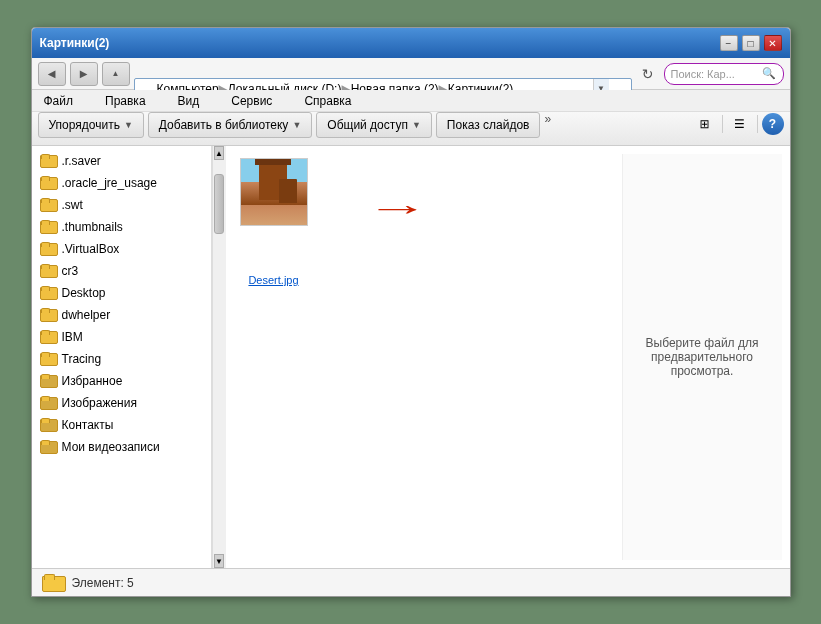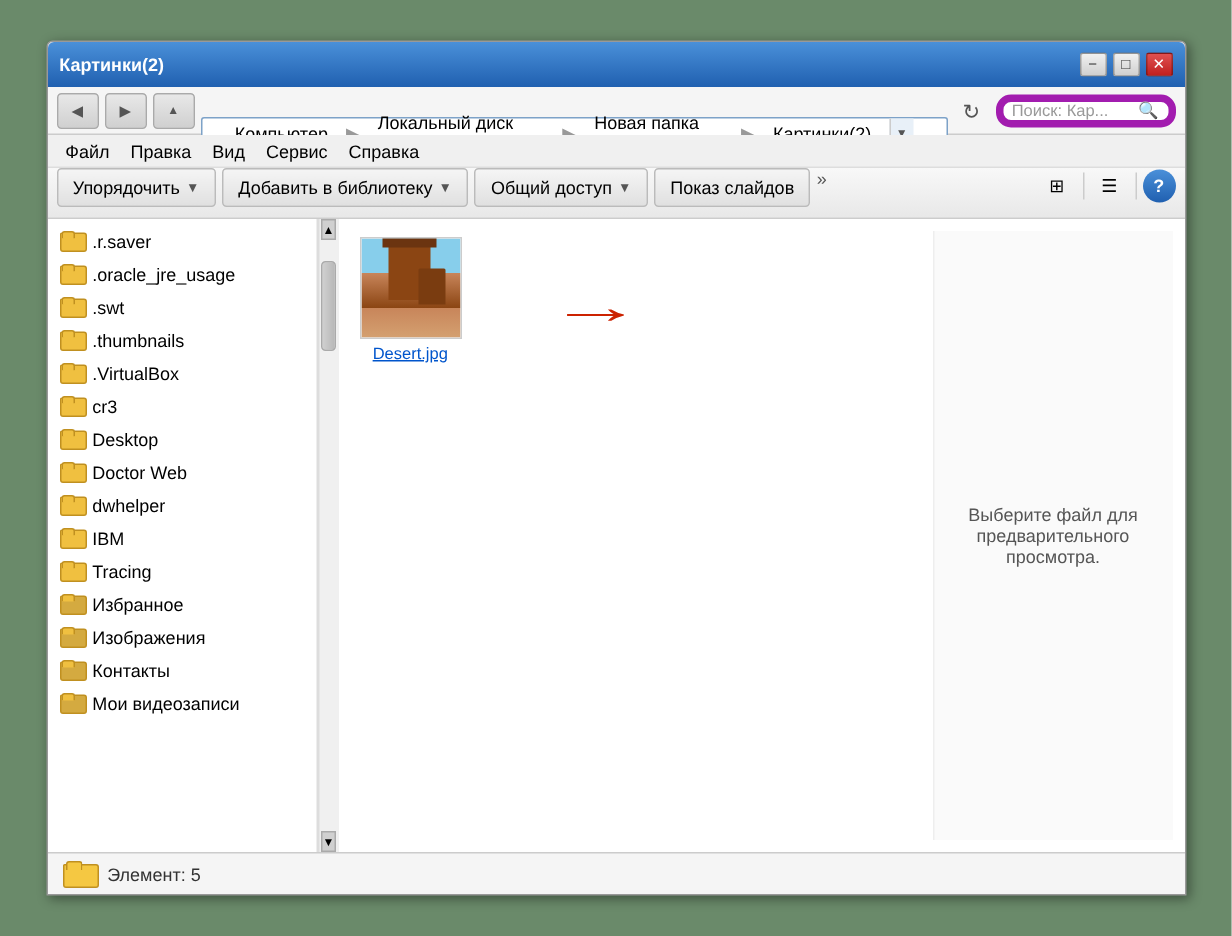--- a/index.html
+++ b/index.html
@@ -81,21 +81,21 @@
     .address-path {
       flex: 1;
       height: 22px;
       background: white;
       border: 1px solid #7da2c8;
       border-radius: 2px;
       display: flex;
       align-items: center;
       padding: 0 22px;
       font-size: 12px;
-      gap: 12px;
+      gap: 0;
       margin-top: 30px;
     }
     .path-separator { color: #999; }
     .path-part { color: #000; }
     .path-dropdown {
       width: 16px;
       height: 20px;
       display: flex;
       align-items: center;
       justify-content: center;
@@ -113,37 +113,37 @@
       align-items: center;
       justify-content: center;
       font-size: 14px;
       color: #555;
       cursor: pointer;
     }
     .search-box {
       height: 22px;
       width: 120px;
       background: white;
-      border: 5px solid #a21caf;
+      border: 1px solid #a21caf;
       border-radius: 10px;
       display: flex;
       align-items: center;
       padding: 0 6px;
       font-size: 11px;
       color: #999;
       gap: 4px;
     }
     .menu-bar {
       height: 22px;
       background: #f0f0f0;
       border-bottom: 1px solid #ddd;
       display: flex;
       align-items: center;
       padding: 0 8px;
-      gap: 6px;
+      gap: 24px;
     }
     .menu-item {
       font-size: 12px;
       color: #000;
       cursor: pointer;
       padding: 2px 4px;
       text-decoration: underline;
       text-underline-offset: 2px;
       text-decoration-color: transparent;
     }
@@ -332,20 +332,21 @@
       width: 18px;
       height: 24px;
       background: #7a3c10;
       border-radius: 1px 1px 0 0;
     }
     .file-label {
       font-size: 11px;
       color: #0055cc;
       text-align: center;
       text-decoration: underline;
+      margin-top: 44px;
     }
     .preview-panel {
       width: 160px;
       border-left: 1px solid #eee;
       display: flex;
       align-items: center;
       justify-content: flex-start;
       padding: 8px;
       color: #555;
       font-size: 12px;
@@ -490,24 +491,20 @@
       <div class="sidebar-item">
         <div class="folder-icon"></div>
         <span>cr3</span>
       </div>
       <div class="sidebar-item">
         <div class="folder-icon"></div>
         <span>Desktop</span>
       </div>
       <div class="sidebar-item">
         <div class="folder-icon"></div>
-        <span>Doctor Web</span>
-      </div>
-      <div class="sidebar-item">
-        <div class="folder-icon"></div>
         <span>dwhelper</span>
       </div>
       <div class="sidebar-item">
         <div class="folder-icon"></div>
         <span>IBM</span>
       </div>
       <div class="sidebar-item">
         <div class="folder-icon"></div>
         <span>Tracing</span>
       </div>

